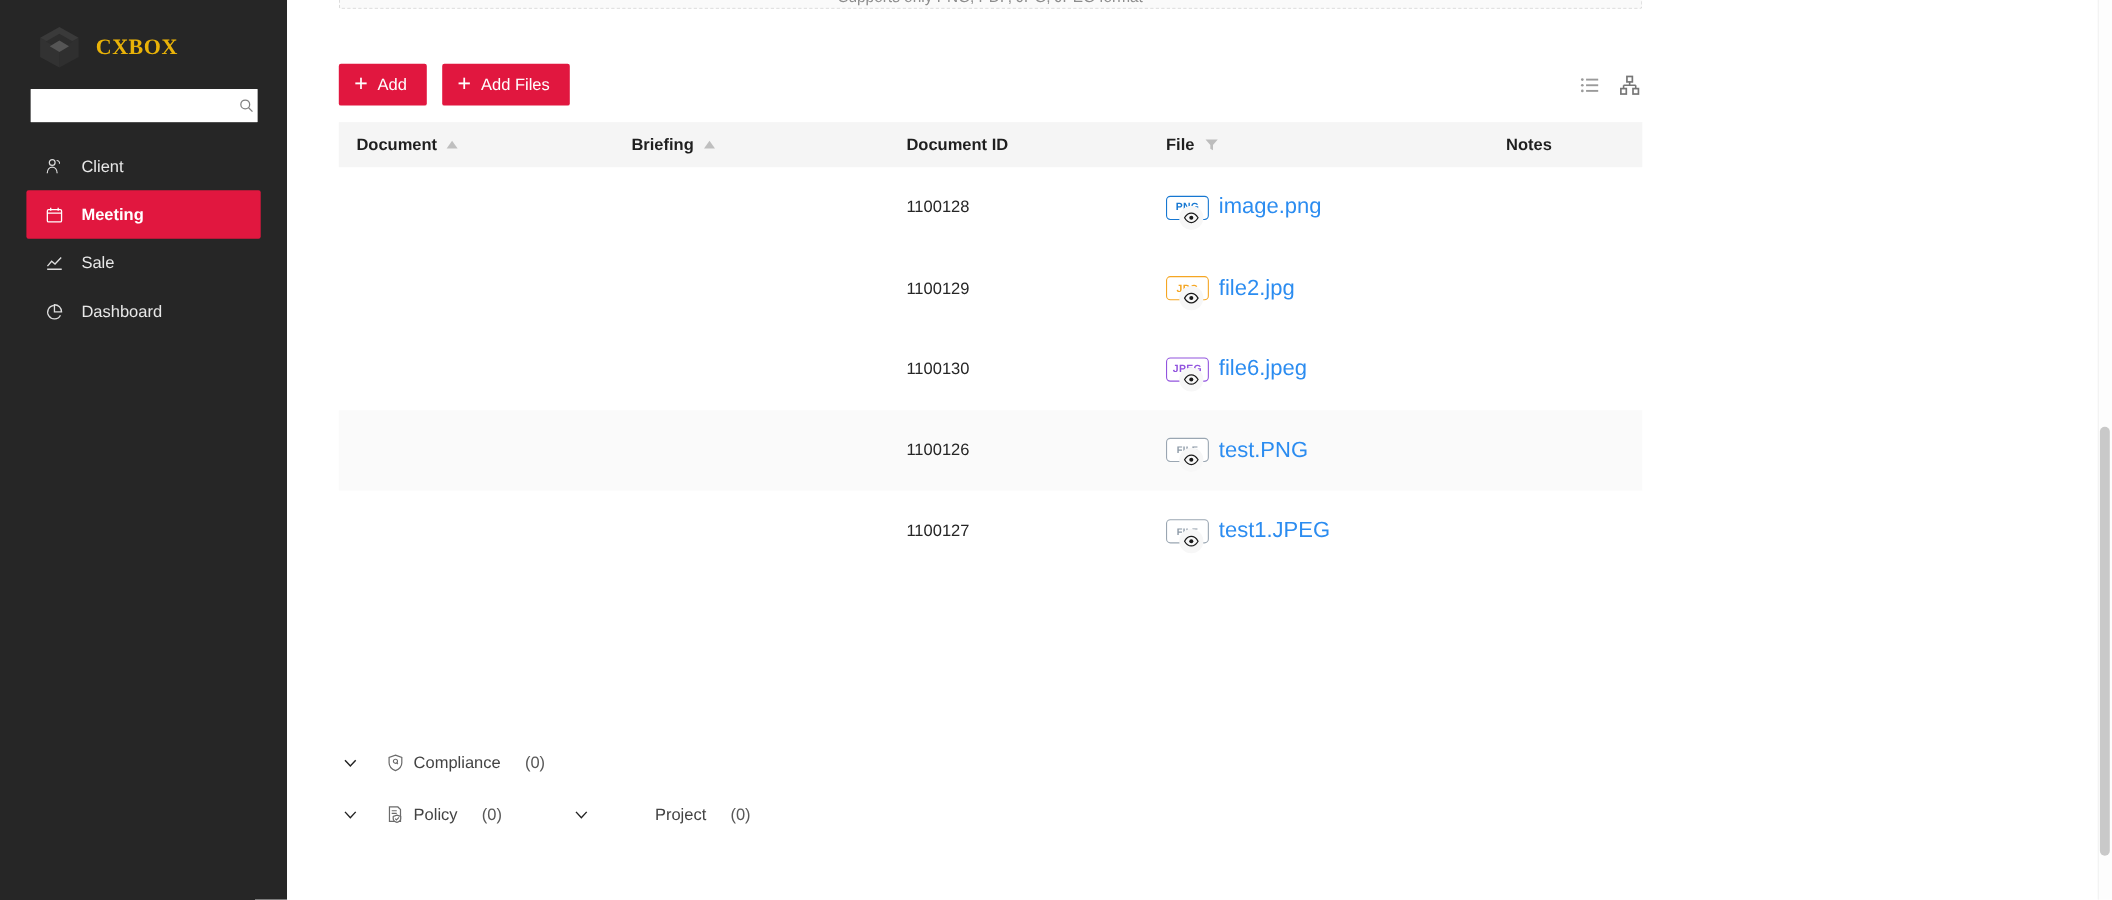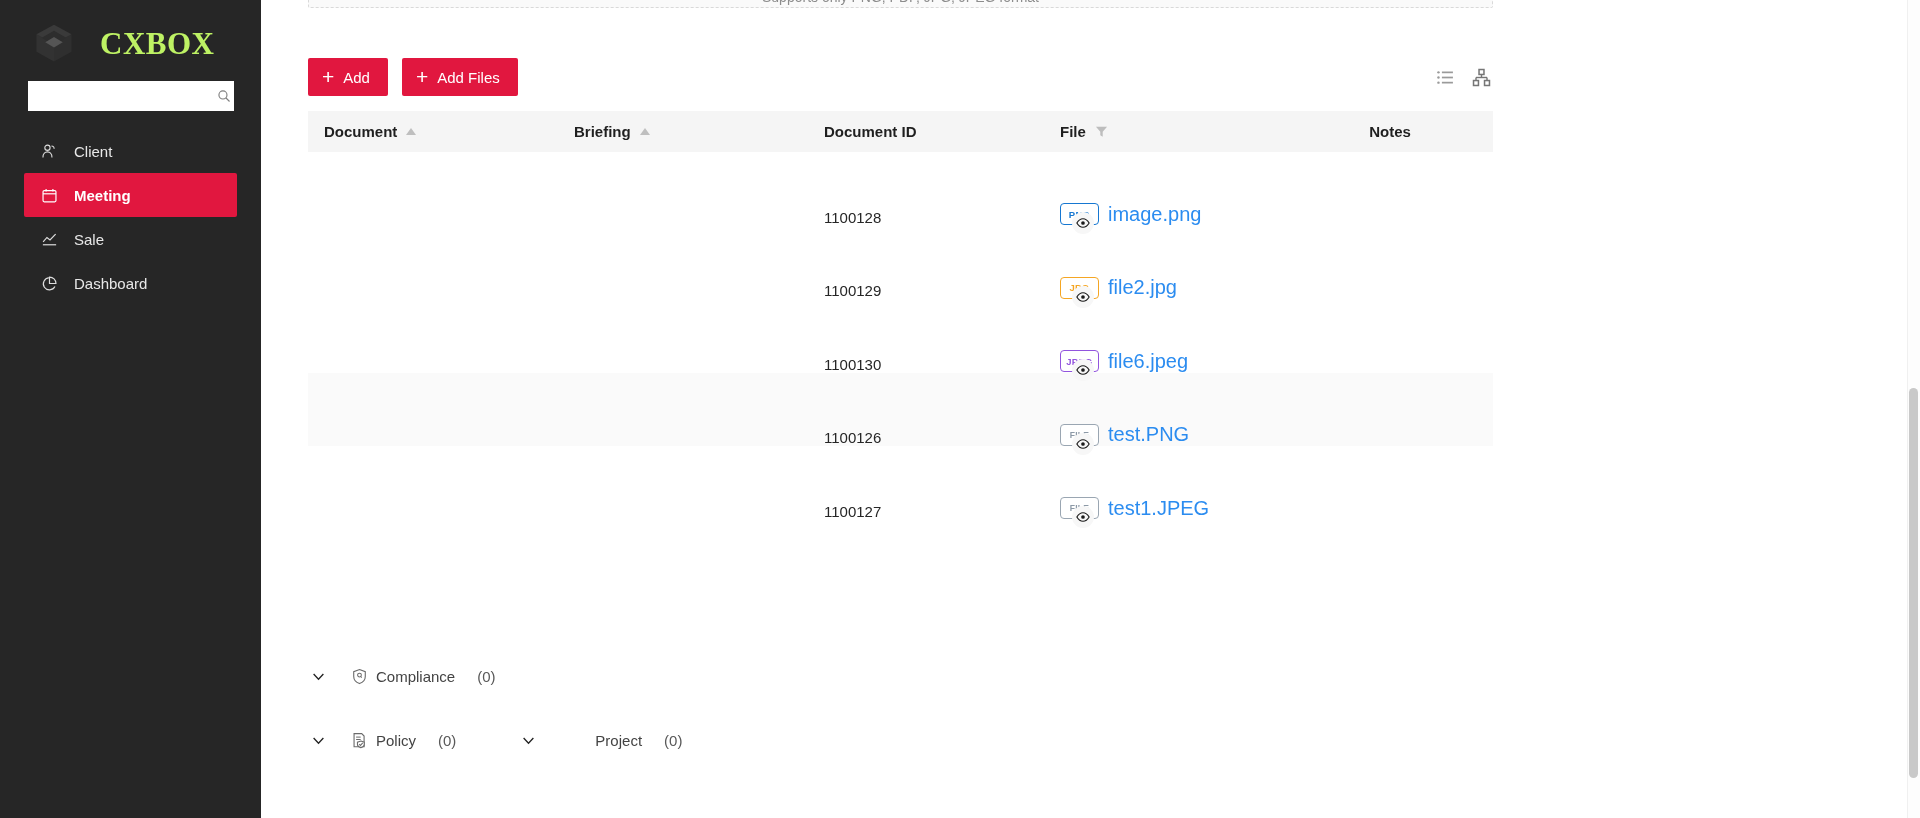--- a/index.html
+++ b/index.html
@@ -25,25 +25,25 @@
     display: flex;
     align-items: center;
     gap: 6px;
     padding: 16px 0 0 33px;
     height: 70px;
   }
   .logo-mark { width: 42px; height: 42px; display:block; }
   .logo-text {
     font-family: "Liberation Serif", serif;
     font-weight: 700;
-    font-size: 31px;
+    font-size: 20px;
     letter-spacing: 0.5px;
-    color: #bef264;
+    color: #eab308;
     line-height: 1;
-    margin-left: 19px;
+    margin-left: 6px;
   }
   .search-box {
     margin: 11px auto 0 auto;
     width: 206px;
     height: 30px;
     background: #ffffff;
     border: 1px solid #ffffff;
     display: flex;
     align-items: center;
     padding: 0 8px;
@@ -174,21 +174,21 @@
     width: 0; height: 0;
     border-left: 5px solid transparent;
     border-right: 5px solid transparent;
     border-bottom: 7px solid #bfbfbf;
     display: inline-block;
   }
   .filter-ico { width: 13px; height: 13px; display:block; }
 
   .trow {
     display: flex;
-    align-items: flex-end;
+    align-items: center;
     height: 73.5px;
     font-size: 15px;
     color: #262626;
   }
   .trow.alt { background: #fafafa; }
   .td { padding-left: 16px; display: flex; align-items: center; }
   .td.c-document { width: 250px; }
   .td.c-briefing  { width: 250px; }
   .td.c-docid     { width: 236px; }
   .td.c-file      { width: 243px; }
@@ -226,21 +226,21 @@
 
   
   .collapse-row {
     position: absolute;
     left: 47px;
     display: flex;
     align-items: center;
     font-size: 15px;
     color: #262626;
   }
-  #compliance-row { top: 666px; }
+  #compliance-row { top: 683px; }
   #policy-row { top: 730px; }
   .chev {
     width: 20px; height: 20px;
     display: flex; align-items: center; justify-content: center;
     cursor: pointer;
     margin-right: 23px;
   }
   .chev svg { width: 15px; height: 15px; display:block; }
   .sec-ico { width: 17px; height: 17px; margin-right: 8px; display:block; }
   .sec-label { color: #434343; }

